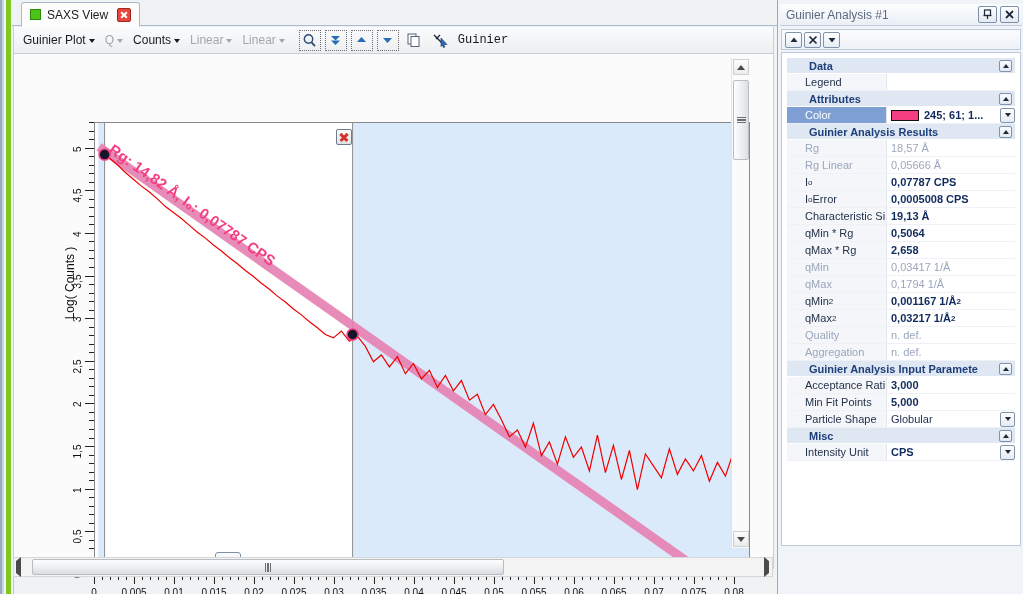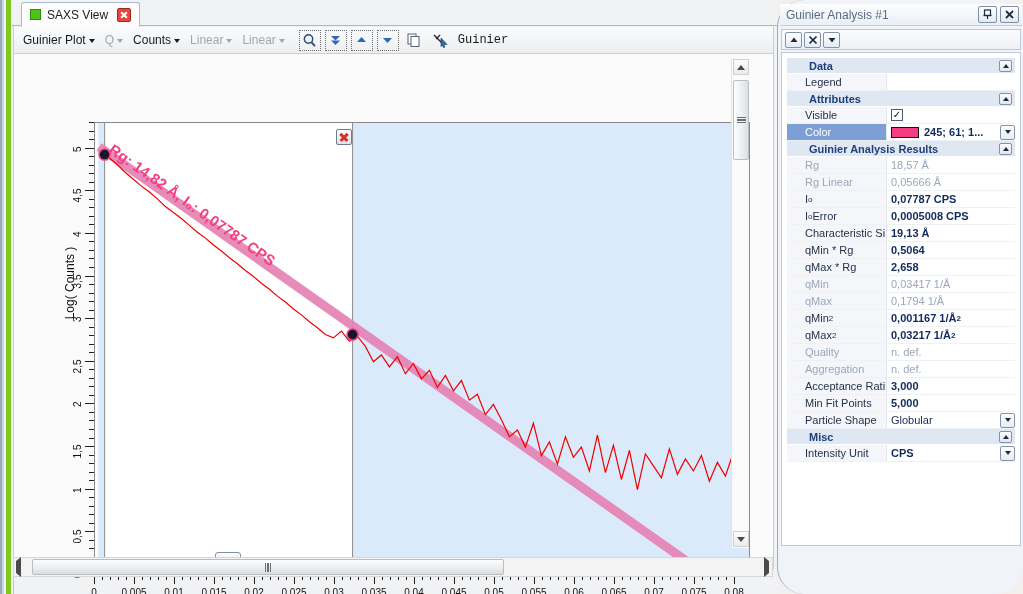--- a/index.html
+++ b/index.html
@@ -174,21 +174,20 @@
     display:flex;align-items:center;justify-content:center;
   }
   .thumb-vlines{width:7px;height:9px;display:flex;justify-content:space-between;}
   .thumb-vlines i{display:block;width:1.3px;background:#6c7076;}
 
   
   #right-win {
     position:absolute; left:777px; top:0; width:246px; height:594px;
     background:#f0f3f7;
     border-left:1px solid #9aabc0;
-    border-radius:27px;
   }
   #rw-title {
     position:absolute; left:2px; top:4px; width:242px; height:22px;
     display:flex; align-items:center;
     background: linear-gradient(to bottom,#fcfdfe,#eaeff6);
     border-bottom:1px solid #c2cedd;
   }
   #rw-title-text { font-size:12px; color:#5c6b80; padding-left:6px; flex:1;}
   .rw-tbtn {
     width:19px;height:17px; margin-right:3px;
@@ -614,26 +613,20 @@
           <div class="pg-row">
             <div class="k">Legend</div>
             <div class="v"></div>
           </div>
           <div class="pg-cat">
             <span class="cat-text">Attributes</span>
             <span class="cat-btn">
               <i class="tri"></i>
             </span>
           </div>
-          <div class="pg-row">
-            <div class="k">Visible</div>
-            <div class="v">
-              <span class="chk">✓</span>
-            </div>
-          </div>
           <div class="pg-row selected">
             <div class="k">Color</div>
             <div class="v hasdrop">
               <span class="swatch" style="background: rgb(245, 61, 129);"></span>
               <span style="font-weight: bold; color: rgb(16, 42, 94);">245; 61; 1...</span>
               <span class="drop-btn">
                 <i class="tri"></i>
               </span>
             </div>
           </div>
@@ -688,20 +681,26 @@
             <div class="v">0,03217 1/Å<sup>2</sup></div>
           </div>
           <div class="pg-row readonly">
             <div class="k">Quality</div>
             <div class="v">n. def.</div>
           </div>
           <div class="pg-row readonly">
             <div class="k">Aggregation</div>
             <div class="v">n. def.</div>
           </div>
+          <div class="pg-cat">
+            <span class="cat-text">Guinier Analysis Input Paramete</span>
+            <span class="cat-btn">
+              <i class="tri"></i>
+            </span>
+          </div>
           <div class="pg-row bold">
             <div class="k">Acceptance Rati</div>
             <div class="v">3,000</div>
           </div>
           <div class="pg-row bold">
             <div class="k">Min Fit Points</div>
             <div class="v">5,000</div>
           </div>
           <div class="pg-row">
             <div class="k">Particle Shape</div>

